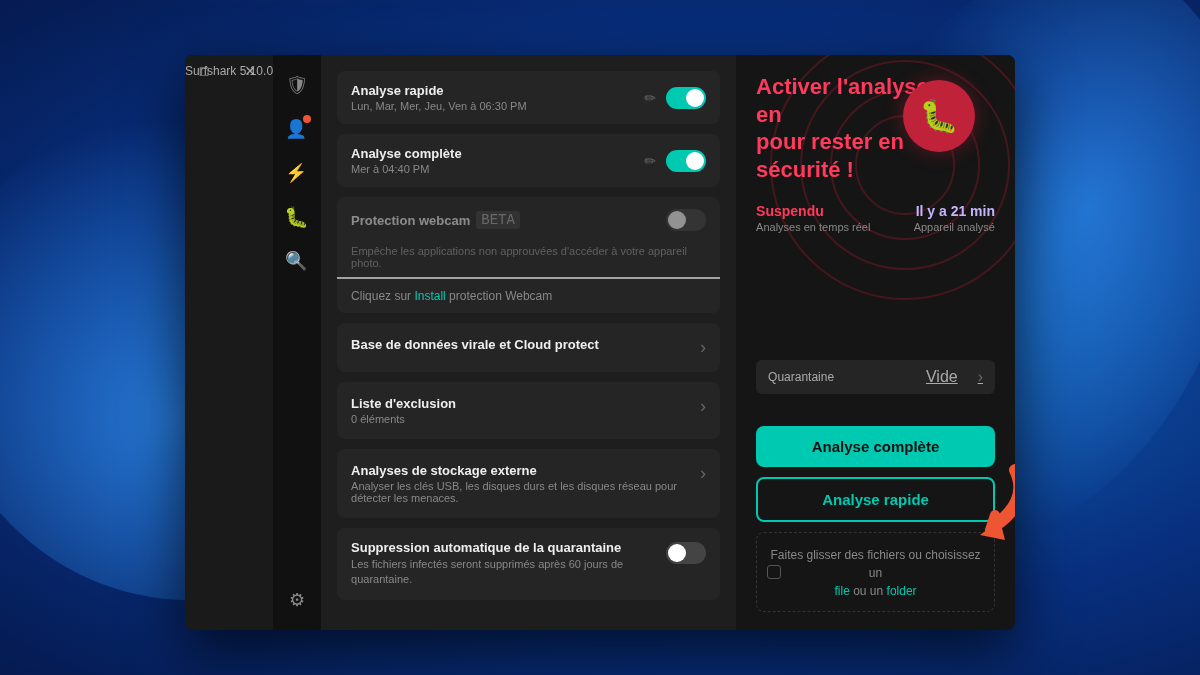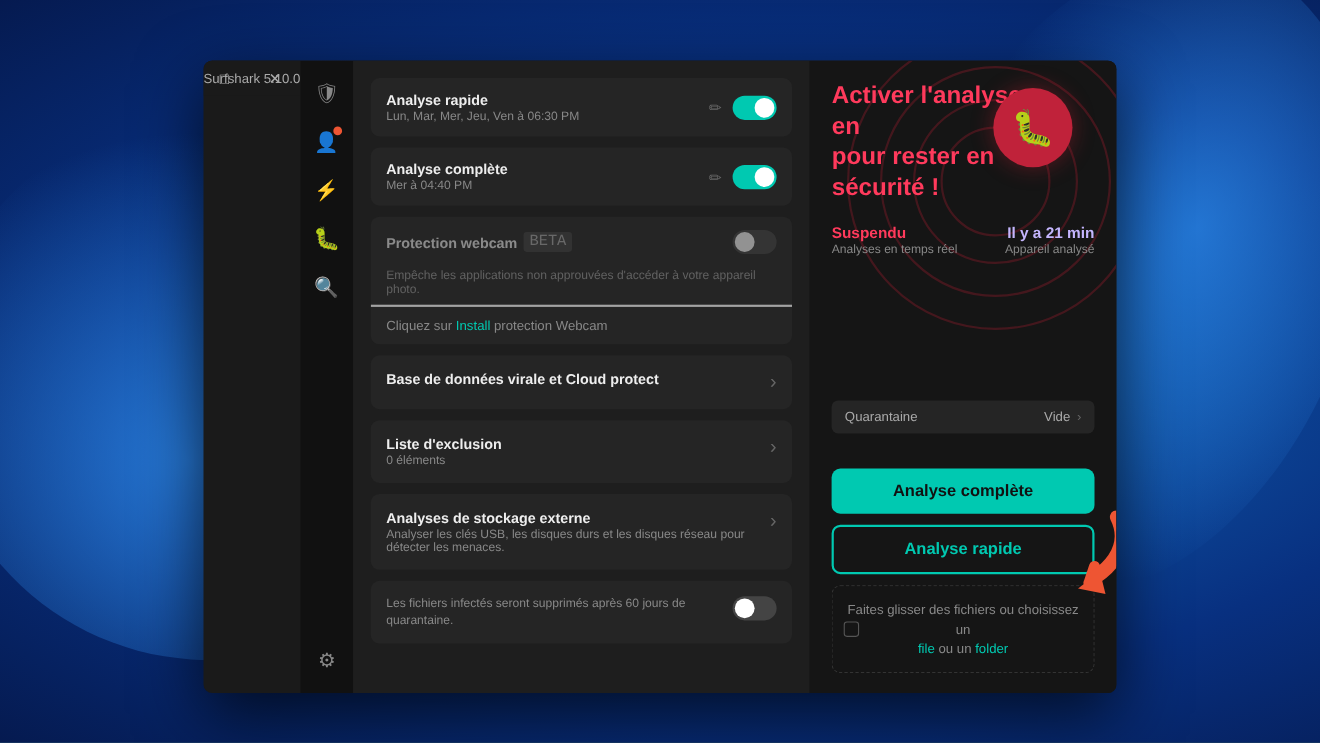--- a/index.html
+++ b/index.html
@@ -407,23 +407,24 @@
       margin-bottom: 32px;
       cursor: pointer;
     }
     .quarantine-label {
       font-size: 12px;
       color: #aaa;
     }
     .quarantine-right {
       display: flex;
       align-items: center;
-      gap: 6px;
-      font-size: 12px;
+      gap: 20px;
+      font-size: 16px;
       color: #aaa;
+      text-decoration: underline;
     }
 
     .btn-primary {
       width: 100%;
       padding: 12px;
       border-radius: 8px;
       border: none;
       background: #00c9b1;
       color: #111;
       font-size: 15px;
@@ -585,20 +586,21 @@
       <div class="list-item">
         <div class="list-item-info">
           <div class="list-item-title">Analyses de stockage externe</div>
           <div class="list-item-sub">Analyser les clés USB, les disques durs et les disques réseau pour détecter les menaces.</div>
         </div>
         <span class="chevron">›</span>
       </div>
 
       <div class="toggle-row">
         <div class="toggle-row-info">
+          <div class="toggle-row-title">Suppression automatique de la quarantaine</div>
           <div class="toggle-row-sub">Les fichiers infectés seront supprimés après 60 jours de quarantaine.</div>
         </div>
         <div class="toggle off" style="margin-top:2px;flex-shrink:0;margin-left:12px;"></div>
       </div>
 
     </div>
 
     <div class="right-panel">
 
       <div class="rings-container">

